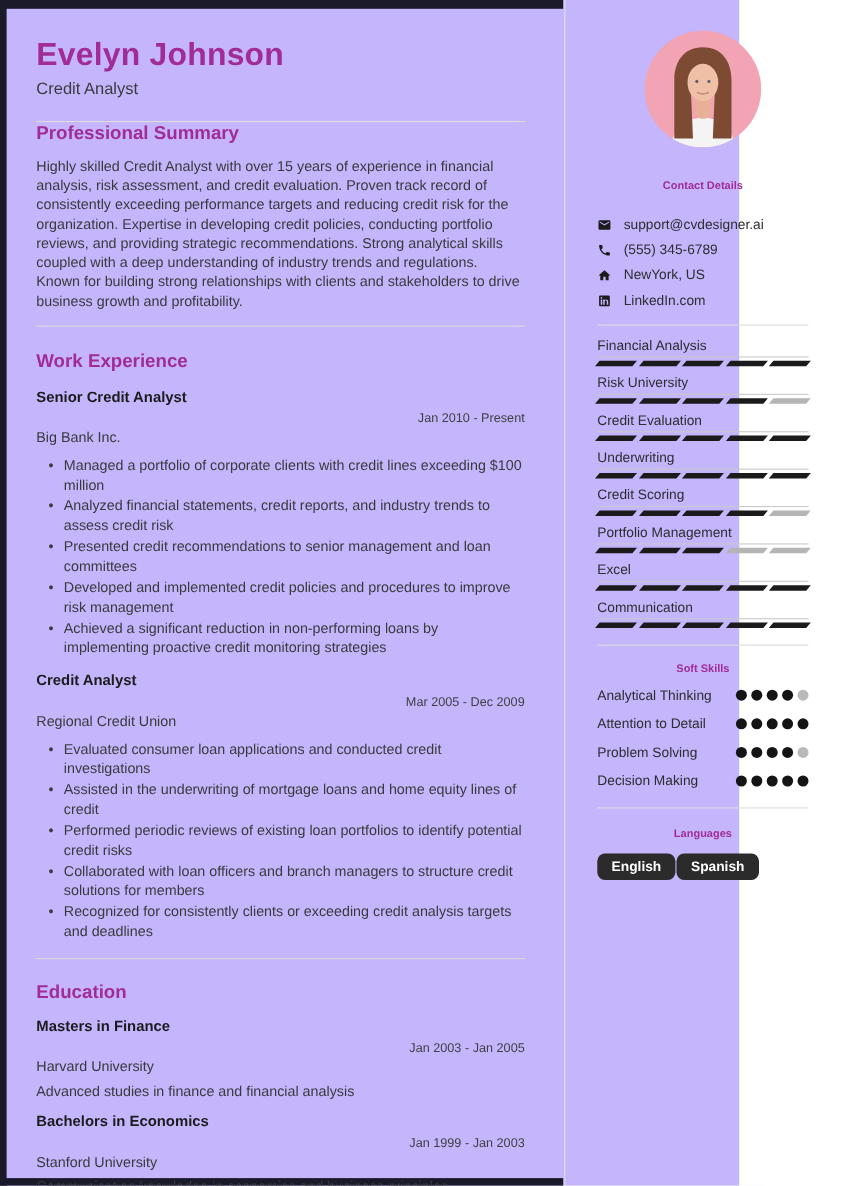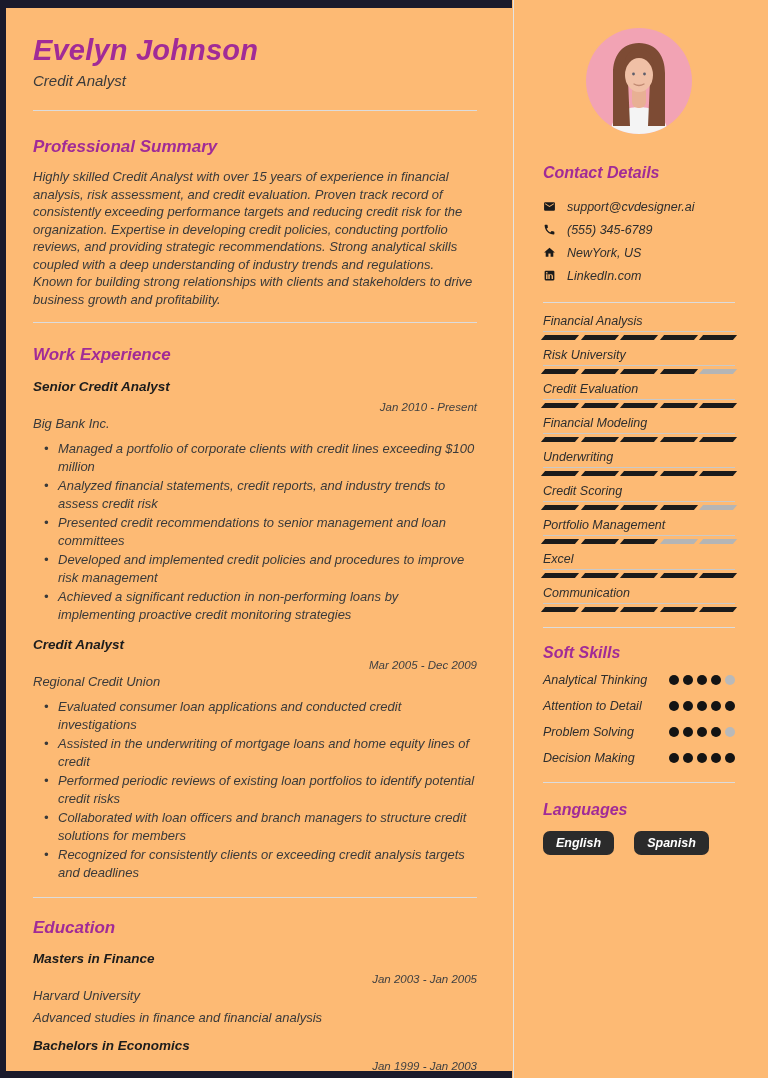--- a/index.html
+++ b/index.html
@@ -1,37 +1,37 @@
 <!DOCTYPE html>
 <html><head>
 <meta charset="utf-8">
 <style>
   * { margin:0; padding:0; box-sizing:border-box; }
   html,body { width:768px; height:1078px; background:#ffffff; overflow:hidden;
               font-family:"Liberation Sans","DejaVu Sans",sans-serif; }
-  .page { position:relative; width:768px; height:1078px; background:#fdba74;font-style:italic; }
+  .page { position:relative; width:672px; height:1078px; background:#c4b5fd; }
 
   
   .bar-top    { position:absolute; left:0; top:0;      width:512px; height:8px;  background:#1a1a2b; }
   .bar-left   { position:absolute; left:0; top:0;      width:6px;   height:1078px; background:#1a1a2b; }
   .bar-bottom { position:absolute; left:0; top:1071px; width:512px; height:7px;  background:#1a1a2b; }
   .vsep       { position:absolute; left:513px; top:0;  width:1px;   height:1078px; background:#e3e3e3; }
 
   .main { position:absolute; left:33px; top:8px; width:444px; }
   .side { position:absolute; left:543px; top:0; width:192px; }
 
   .hrule { border:none; border-top:1px solid #dcdcdc; height:0; }
 
   
   .name { margin-top:26px; font-size:29px; font-weight:700; color:#a12b97; letter-spacing:.2px; }
   .subtitle { margin-top:5px; font-size:15px; color:#3b3b3b; }
   .div-header { margin-top:21px; }
 
   .sec-h { font-size:17px; font-weight:700; color:#a12b97; }
-  .sum-h { margin-top:26px; }
+  .sum-h { }
   .sum-text { margin-top:11px; font-size:13px; line-height:17.5px; color:#3a3a3a; }
   .div-sum { margin-top:14px; }
 
   .work-h { margin-top:22px; }
   .job { margin-top:14px; }
   .jrow { display:flex; justify-content:space-between; align-items:flex-start; }
   .jtitle { font-size:13.5px; font-weight:700; color:#1c1c1c; }
   .jdate { font-size:11.5px; color:#414141; padding-top:2px; white-space:nowrap;margin-top:20px; }
   .jcompany { margin-top:3px; font-size:13px; color:#3a3a3a; }
   .blist { list-style:none; margin-top:9px; }
@@ -40,24 +40,24 @@
   .blist li::before { content:"•"; position:absolute; left:11px; color:#3a3a3a; }
   .div-work { margin-top:16px; }
 
   .edu-h { margin-top:20px; }
   .edu { margin-top:13px; }
   .edesc { margin-top:7px; font-size:13px; color:#3a3a3a; }
   .div-edu { margin-top:15px; }
 
   
   .photo-wrap { margin:28px auto 0; width:106px; height:106px; }
-  .side-h { font-size:16px; font-weight:700; color:#a12b97; }
+  .side-h { font-size:10px; font-weight:700; color:#a12b97;text-align:center; }
   .contact-h { margin-top:30px; }
   .c-list { margin-top:13px; }
-  .c-row { display:flex; align-items:center; gap:11px; height:23px; }
+  .c-row { display:flex; align-items:flex-end; gap:11px; height:23px; }
   .cicon { width:13px; height:13px; color:#1b1b1b; flex:0 0 13px; }
   .c-text { font-size:12.5px; color:#2e2e2e; }
   .side-hr { border:none; border-top:1px solid #dcdcdc; margin-top:15px; }
 
   .skills-h { margin-top:16px; }
   .s-list { margin-top:11px; }
   .skill { margin-bottom:8px; }
   .sname { font-size:12.5px; color:#2e2e2e; display:block; }
   .track { margin-top:3px; border-top:1px solid #c9c9c9; padding-top:3px;
            display:flex; gap:6px; }
@@ -66,21 +66,21 @@
 
   .soft-h { margin-top:16px; }
   .soft-list { margin-top:10px; }
   .soft-row { display:flex; justify-content:space-between; align-items:flex-start; margin-bottom:9px;gap:16px; }
   .soft-label { font-size:12.5px; line-height:17px; color:#2e2e2e; max-width:105px; }
   .dots { display:flex; gap:4px; padding-top:3px; }
   .dot { width:10px; height:10px; border-radius:50%; background:#b9b9b9; }
   .dot.on { background:#141414; }
 
   .lang-h { margin-top:18px; }
-  .pill-row { margin-top:12px; display:flex; gap:20px; }
+  .pill-row { margin-top:12px; display:flex; gap:1px; }
   .pill { display:inline-block; background:#2b2b2b; color:#ffffff; font-size:12.5px;
           font-weight:700; padding:5px 13px; border-radius:7px; }
 </style>
 </head>
 <body>
 
 <div class="page">
   <div class="bar-top"></div>
   <div class="bar-left"></div>
   <div class="bar-bottom"></div>
@@ -226,30 +226,20 @@
           <span class="sname">Credit Evaluation</span>
           <div class="track">
             <span class="seg on"></span>
             <span class="seg on"></span>
             <span class="seg on"></span>
             <span class="seg on"></span>
             <span class="seg on"></span>
           </div>
         </div>
         <div class="skill">
-          <span class="sname">Financial Modeling</span>
-          <div class="track">
-            <span class="seg on"></span>
-            <span class="seg on"></span>
-            <span class="seg on"></span>
-            <span class="seg on"></span>
-            <span class="seg on"></span>
-          </div>
-        </div>
-        <div class="skill">
           <span class="sname">Underwriting</span>
           <div class="track">
             <span class="seg on"></span>
             <span class="seg on"></span>
             <span class="seg on"></span>
             <span class="seg on"></span>
             <span class="seg on"></span>
           </div>
         </div>
         <div class="skill">

